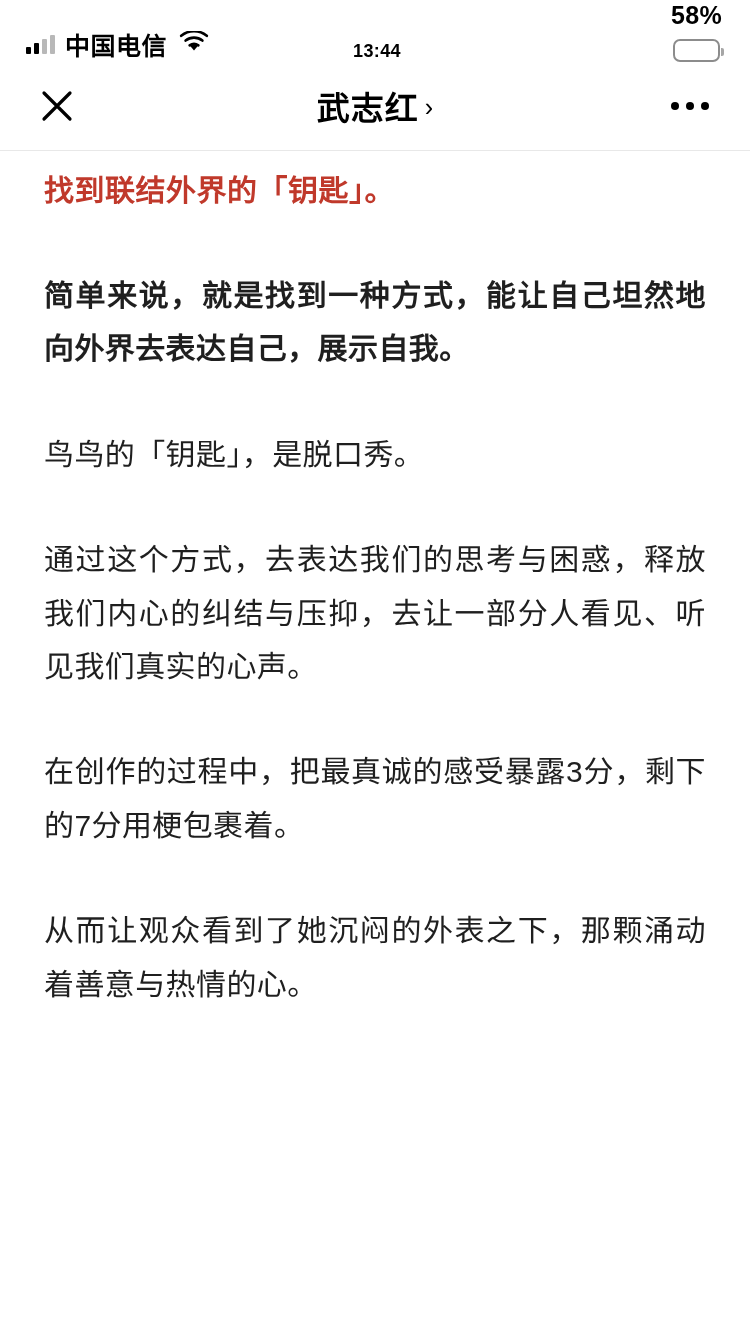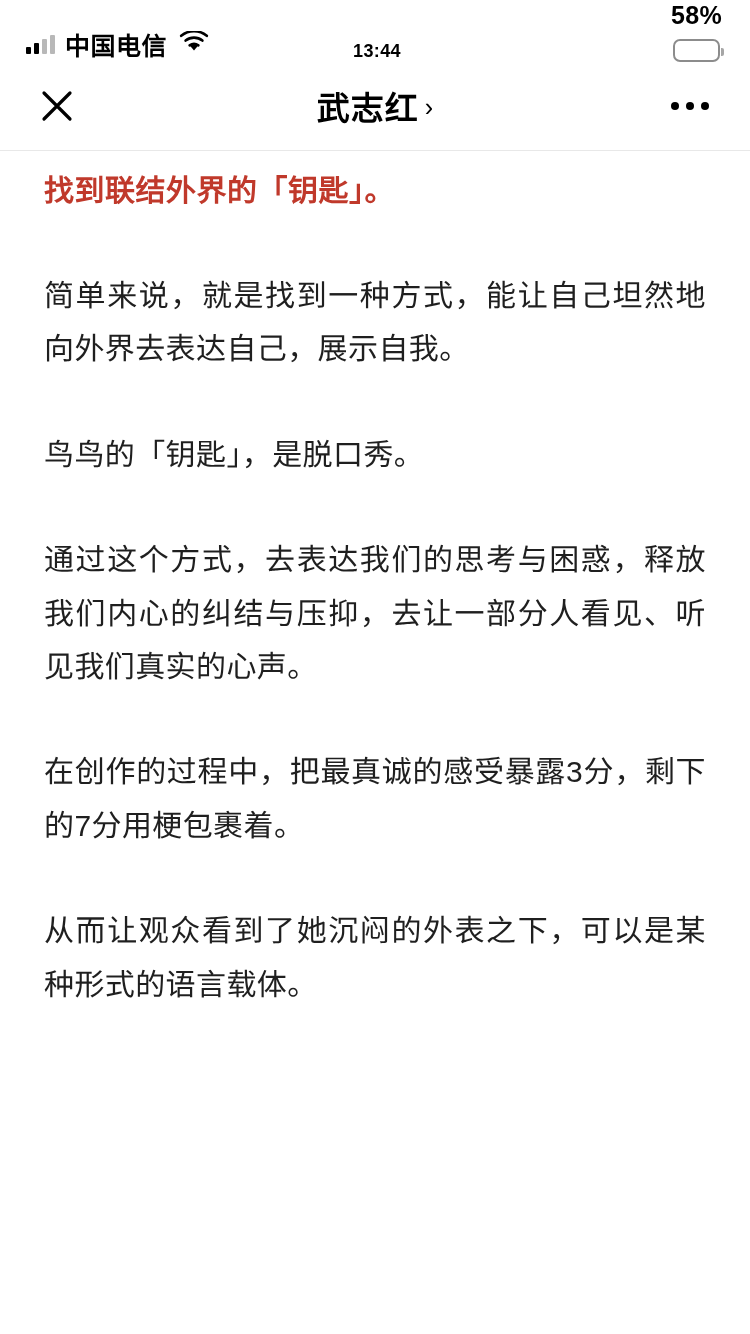--- a/index.html
+++ b/index.html
@@ -181,21 +181,21 @@
     margin-top: 17px;
   }
   .para {
     font-size: 30px;
     line-height: 1.78;
     color: #1f1f1f;
     letter-spacing: 0.4px;
     margin-top: 52px;
     text-align: justify;
   }
-  .para:first-of-type { margin-top: 56px; }
+  .para:first-of-type { margin-top: 56px; font-weight: bold; }
 </style>
 </head>
 <body>
 
 <div class="status-bar">
   <div class="status-left">
     <span class="signal-bars">
       <i></i>
         <i></i>
         <i></i>
@@ -252,14 +252,14 @@
   </div>
 </div>
 <div class="nav-sep"></div>
 
 <div class="article">
   <div class="highlight-line">找到联结外界的「钥匙」。</div>
   <p class="para">简单来说，就是找到一种方式，能让自己坦然地向外界去表达自己，展示自我。</p>
   <p class="para">鸟鸟的「钥匙」，是脱口秀。</p>
   <p class="para">通过这个方式，去表达我们的思考与困惑，释放我们内心的纠结与压抑，去让一部分人看见、听见我们真实的心声。</p>
   <p class="para">在创作的过程中，把最真诚的感受暴露3分，剩下的7分用梗包裹着。</p>
-  <p class="para">从而让观众看到了她沉闷的外表之下，可以是某种形式的语言载体。</p>
+  <p class="para">从而让观众看到了她沉闷的外表之下，那颗涌动着善意与热情的心。</p>
 </div>
 
 </body></html>

